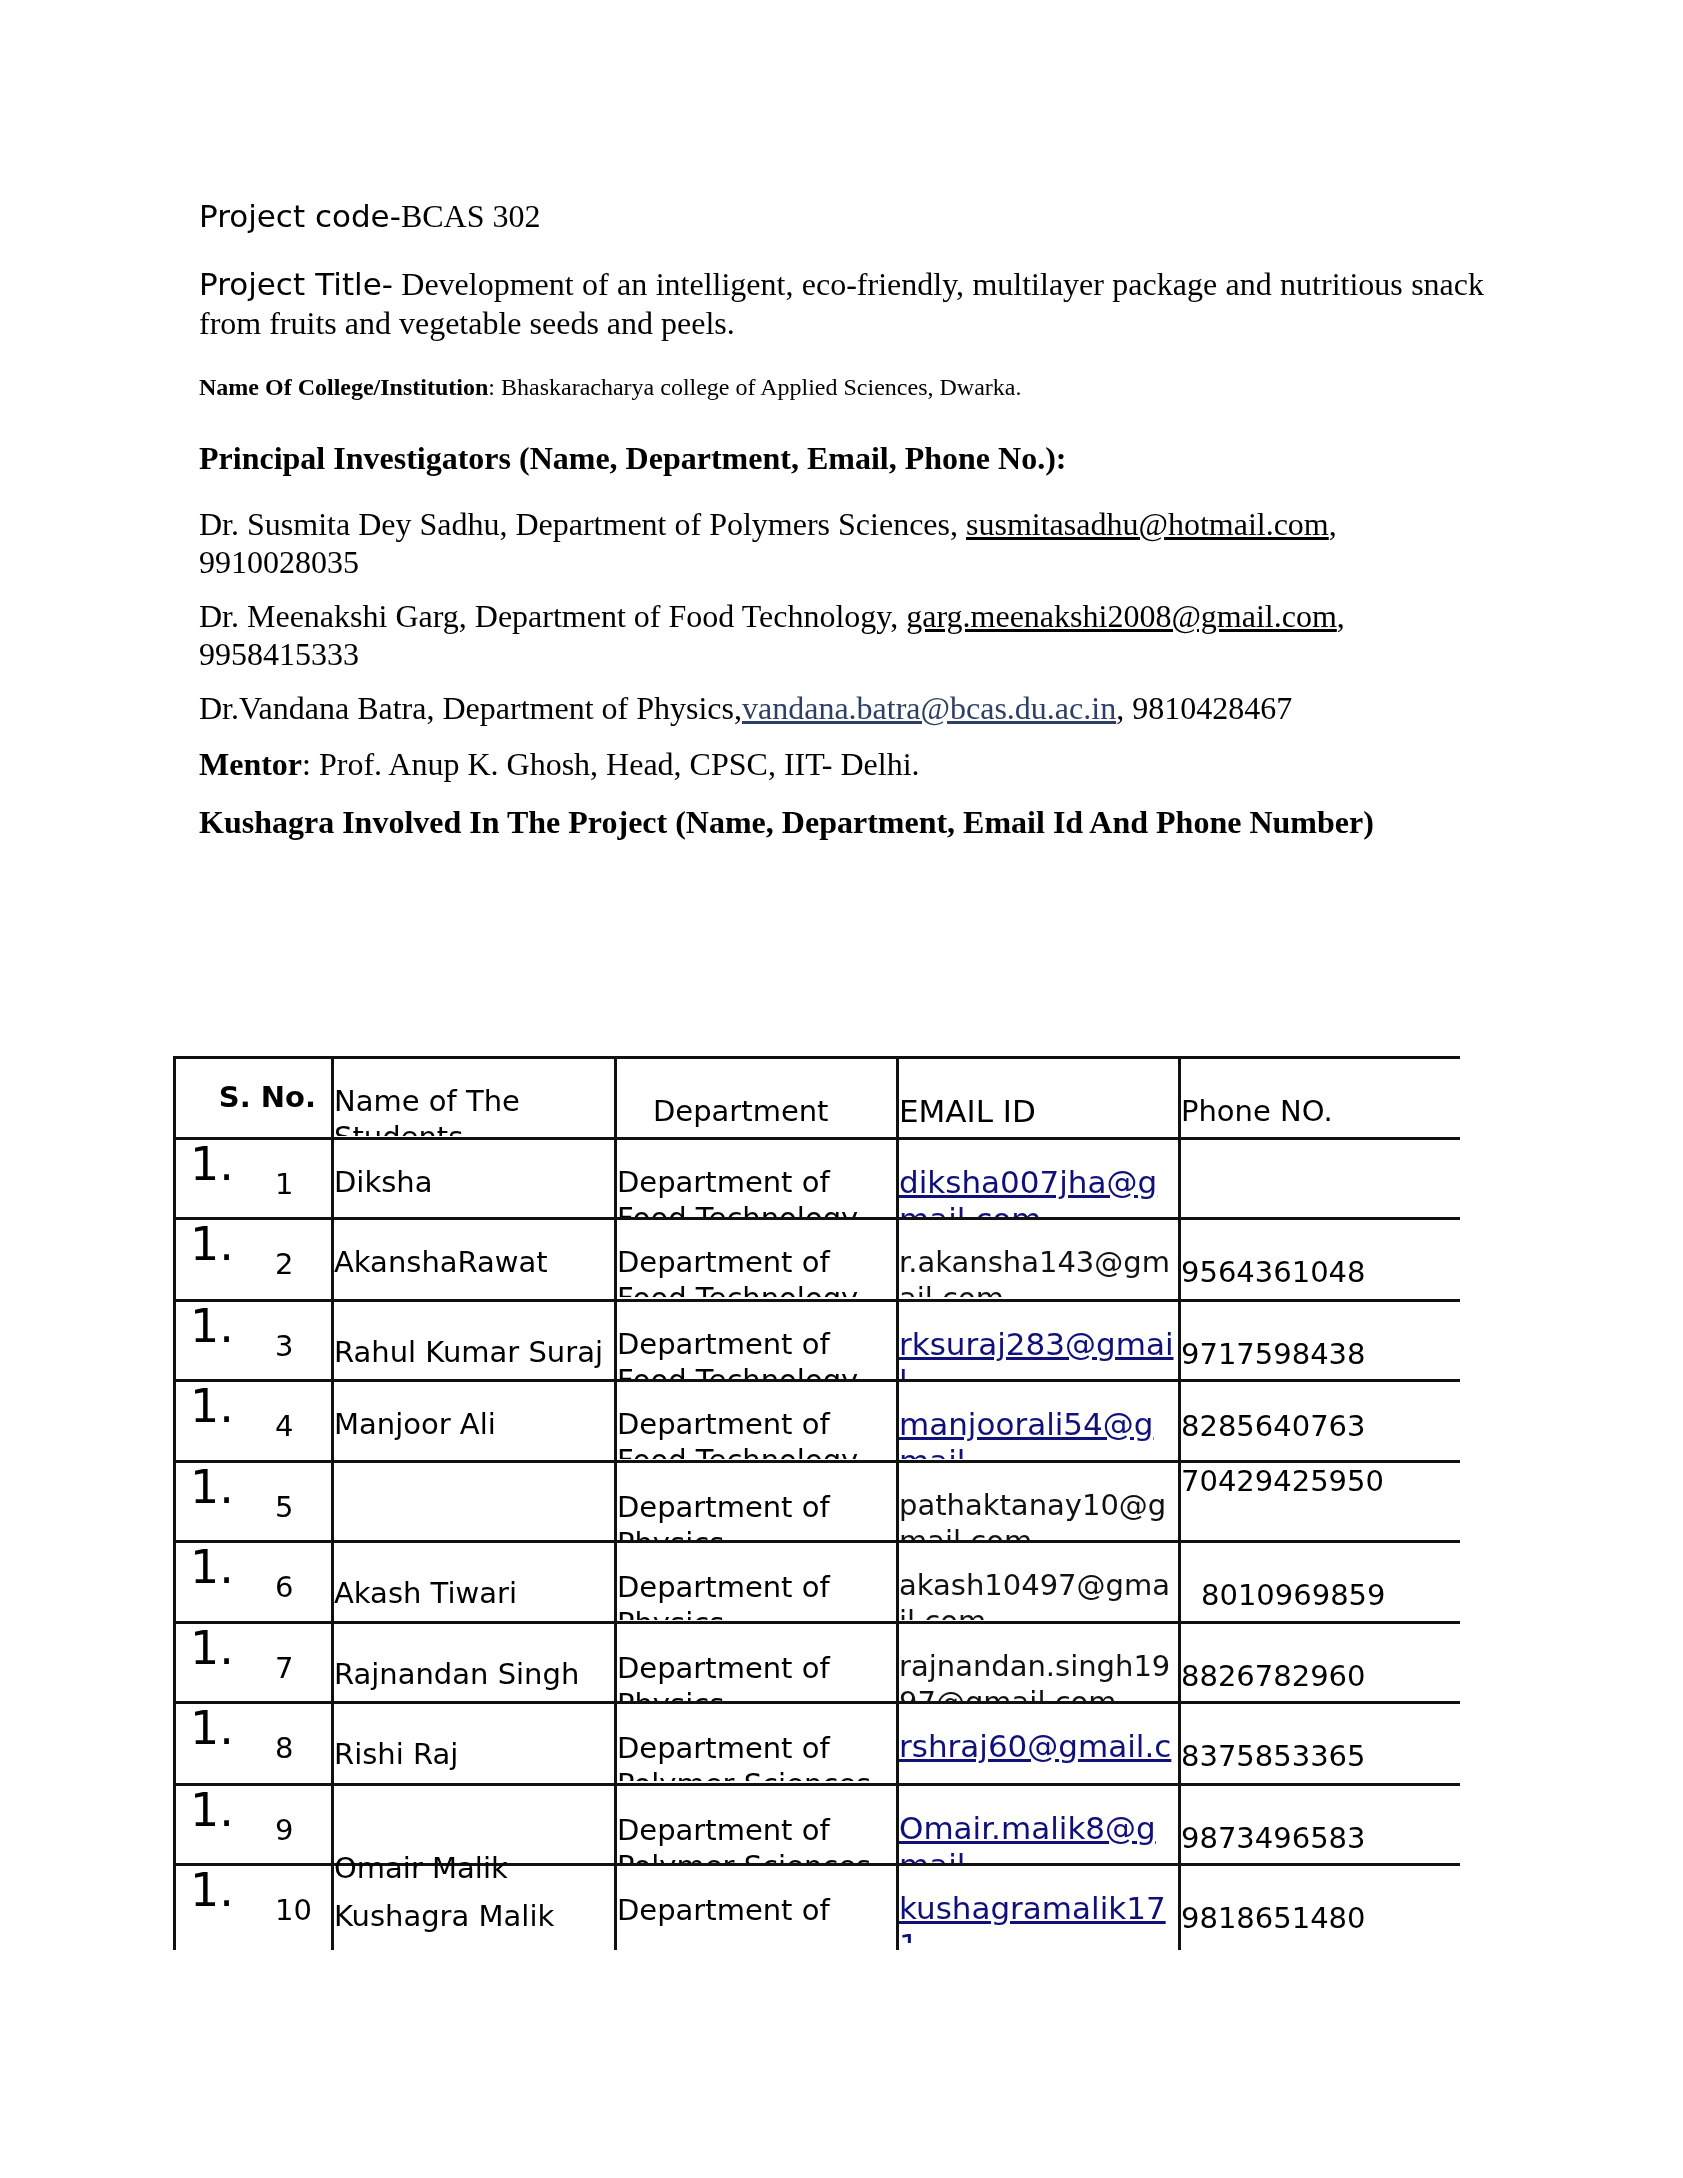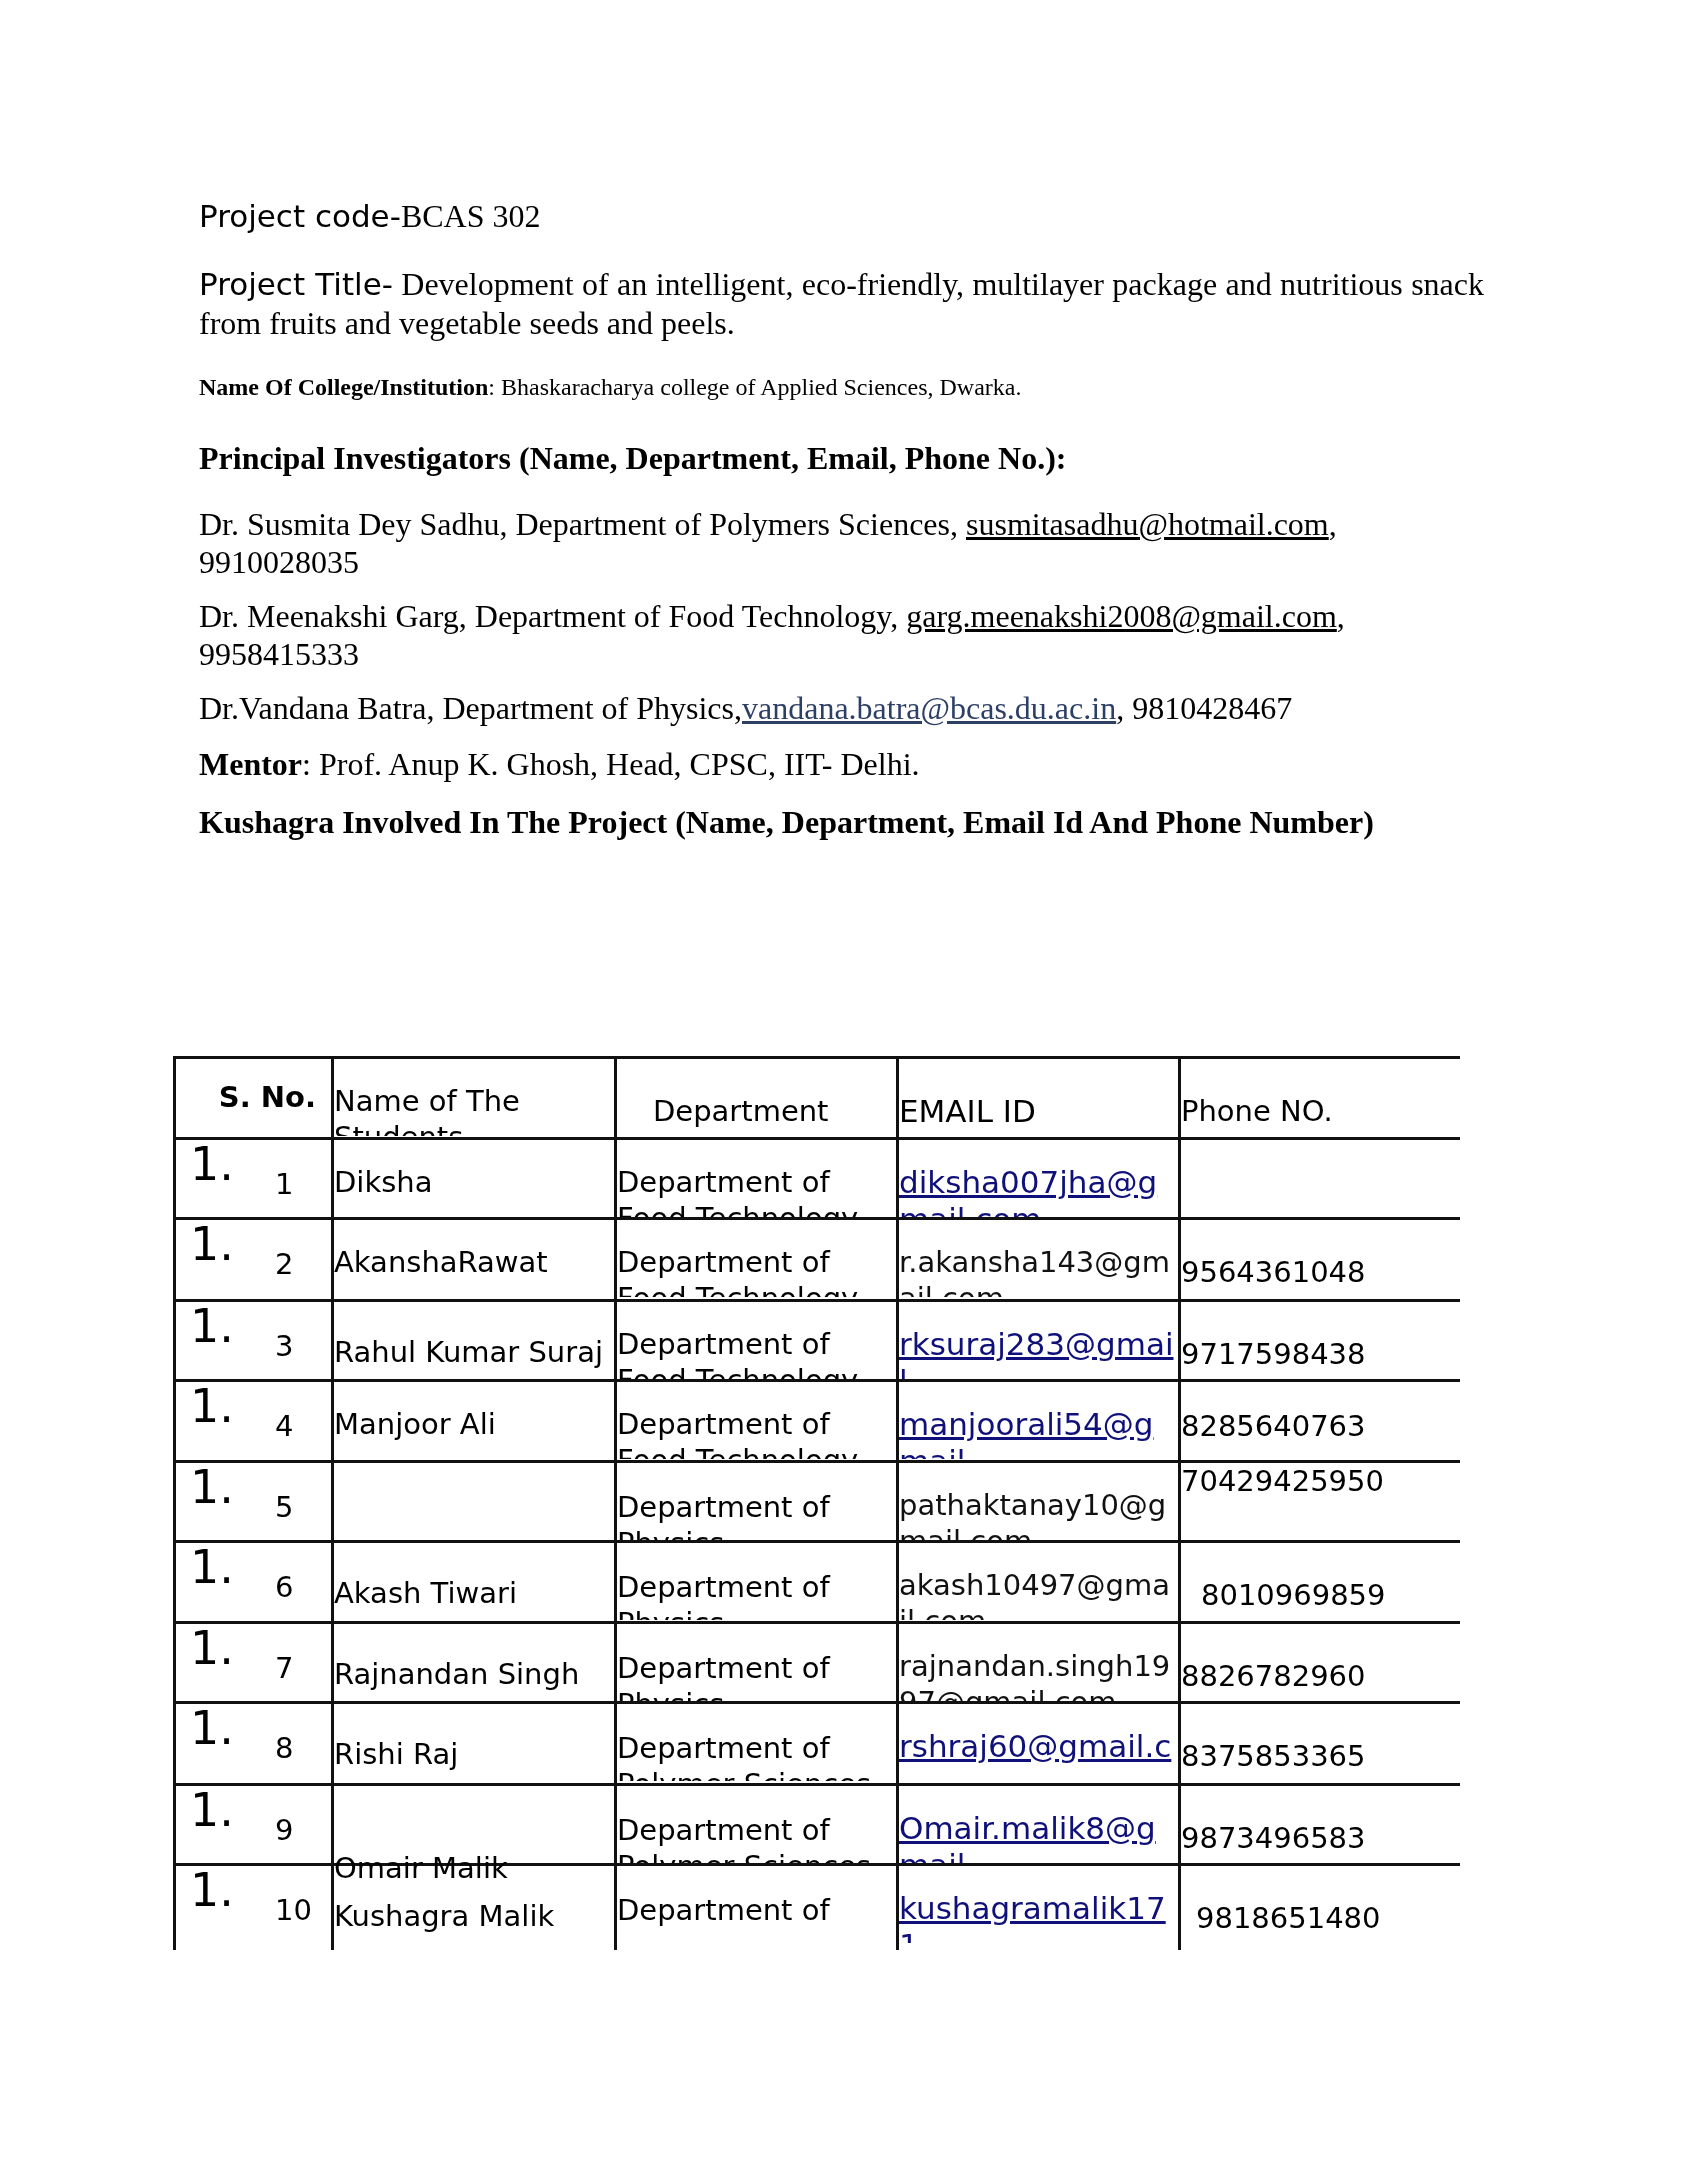--- a/index.html
+++ b/index.html
@@ -133,15 +133,15 @@
     <div class="cell" style="left: 1008px; top: 648px; width: 278px; height: 77px; padding-top: 34px; box-sizing: border-box;">8375853365</div>
     <div class="cell" style="left: 3px; top: 730px; width: 154px; height: 77px; padding-top: 6px; box-sizing: border-box;"><span class="num-big" style="margin-left: 14px;">1.</span><span style="position: absolute; left: 99px; top: 26px;">9</span></div>
     <div class="cell" style="left: 161px; top: 730px; width: 278px; height: 77px; padding-top: 40px; box-sizing: border-box; margin-top: 24px;">Omair Malik</div>
     <div class="cell" style="left: 444px; top: 730px; width: 278px; height: 77px; padding-top: 26px; box-sizing: border-box;">Department of Polymer Sciences</div>
     <div class="cell" style="left: 726px; top: 730px; width: 278px; height: 77px; padding-top: 24px; box-sizing: border-box;"><a class="email-link" style="word-break: break-all; font-size: 31px;">Omair.malik8@gmail</a></div>
     <div class="cell" style="left: 1008px; top: 730px; width: 278px; height: 77px; padding-top: 34px; box-sizing: border-box;">9873496583</div>
     <div class="cell" style="left: 3px; top: 810px; width: 154px; height: 77px; padding-top: 6px; box-sizing: border-box;"><span class="num-big" style="margin-left: 14px;">1.</span><span style="position: absolute; left: 99px; top: 26px;">10</span></div>
     <div class="cell" style="left: 161px; top: 810px; width: 278px; height: 77px; padding-top: 32px; box-sizing: border-box;">Kushagra Malik</div>
     <div class="cell" style="left: 444px; top: 810px; width: 278px; height: 77px; padding-top: 26px; box-sizing: border-box;">Department of</div>
     <div class="cell" style="left: 726px; top: 810px; width: 278px; height: 77px; padding-top: 24px; box-sizing: border-box;"><a class="email-link" style="word-break: break-all; font-size: 31px;">kushagramalik171</a></div>
-    <div class="cell" style="left: 1008px; top: 810px; width: 278px; height: 77px; padding-top: 34px; box-sizing: border-box; margin-left: 15px;">9818651480</div>
+    <div class="cell" style="left: 1008px; top: 810px; width: 278px; height: 77px; padding-top: 34px; box-sizing: border-box;">9818651480</div>
   </div>
 
 
 </body></html>

